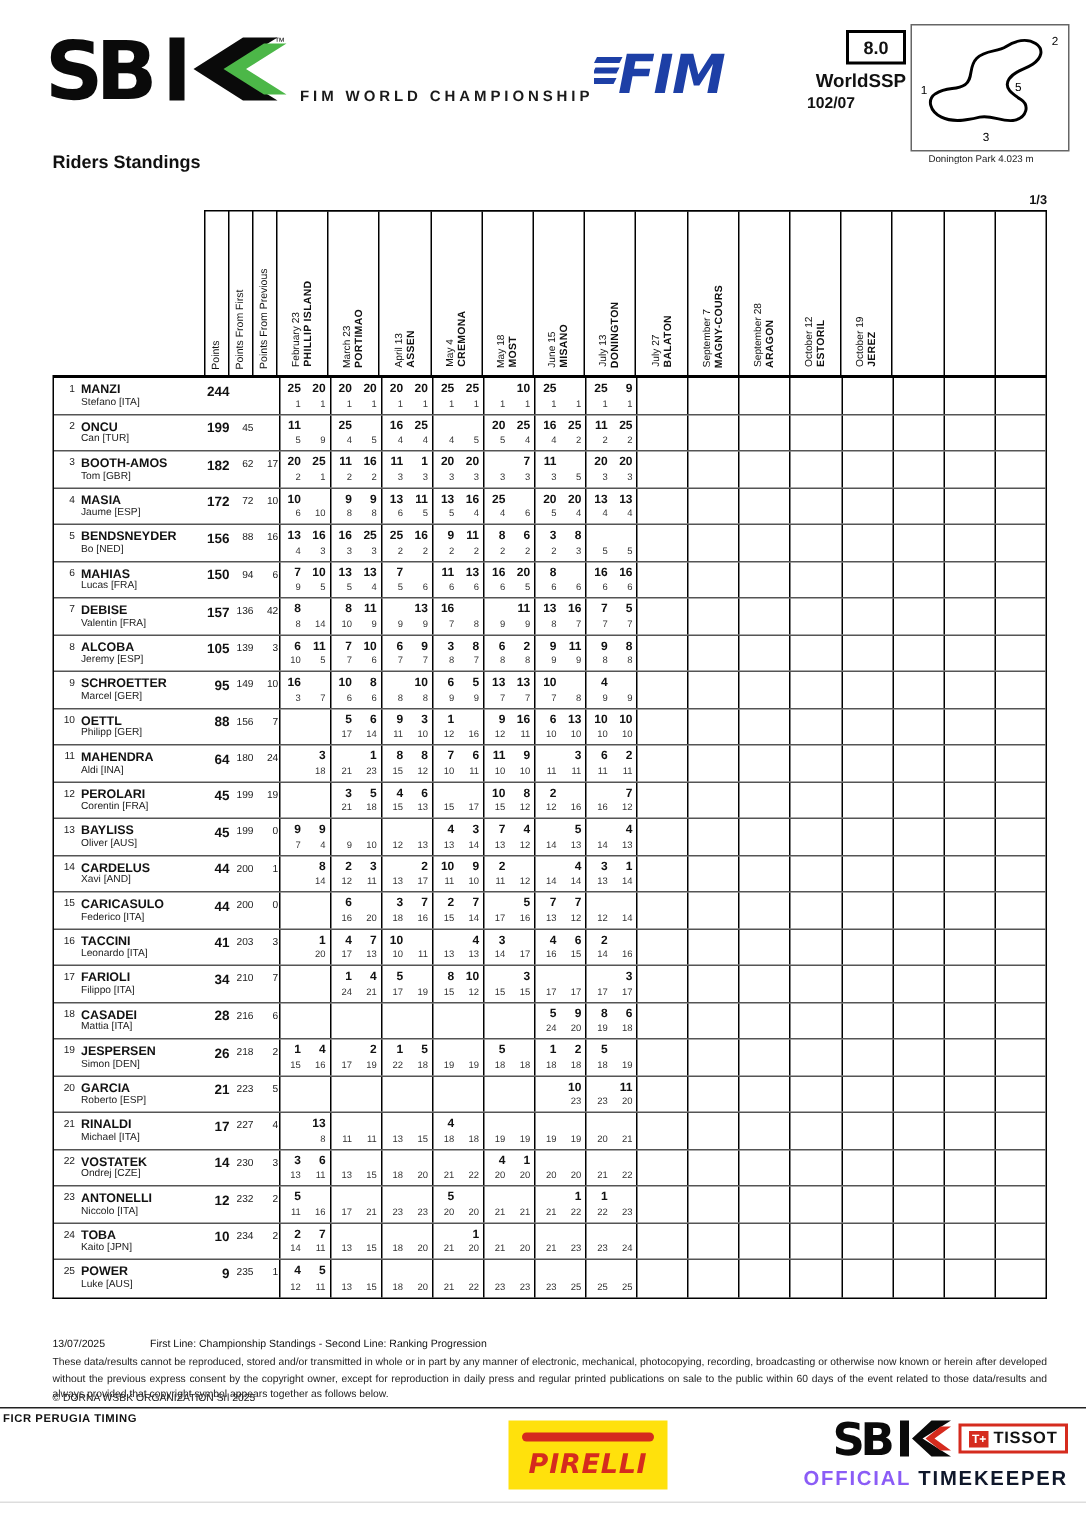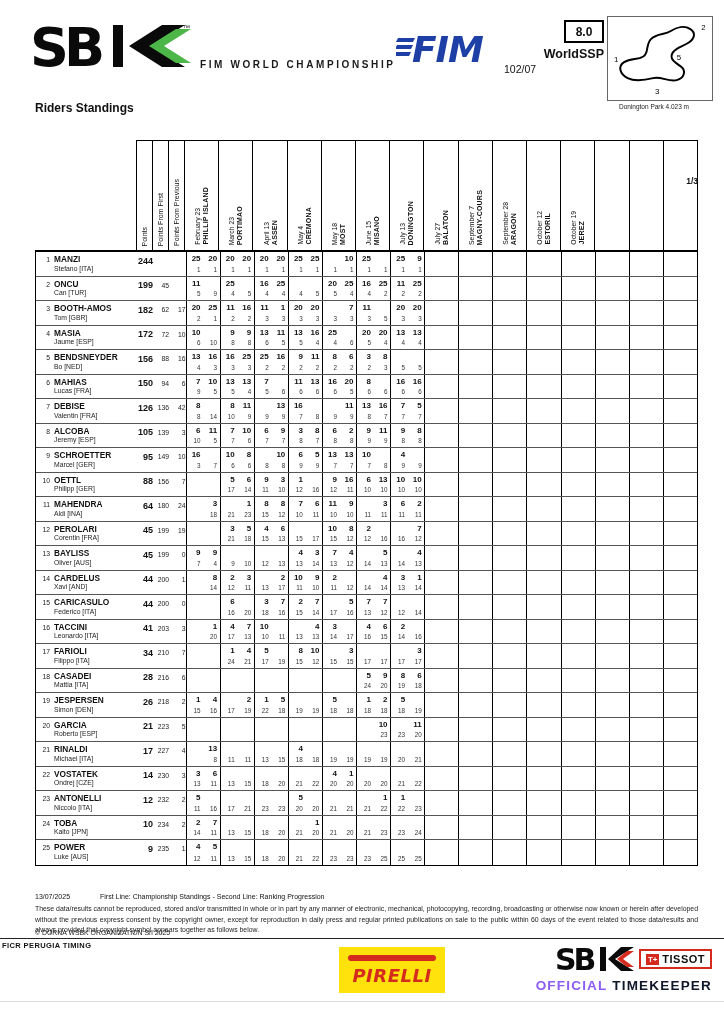--- a/index.html
+++ b/index.html
@@ -11,28 +11,28 @@
   .sbk-logo{ position:absolute; left:33px; top:20px; }
   .series{ position:absolute; left:188px; top:31px; font-size:23px; font-weight:bold;
            letter-spacing:1.5px; color:#4cb748; }
   .series-sub{ position:absolute; left:200px; top:59px; font-size:10px; font-weight:bold;
            letter-spacing:2.6px; color:#1a1a1a; }
   .fim-logo{ position:absolute; left:396px; top:24px; }
   .event-box{ position:absolute; left:564px; top:20px; width:40px; height:23px; border:2px solid #000;
            font-size:12px; font-weight:bold; text-align:center; line-height:20px; }
   .class-label{ position:absolute; left:504px; top:47px; width:100px; text-align:right;
            font-size:12.5px; font-weight:bold; }
-  .session-code{ position:absolute; left:504px; top:63px; width:100px; text-align:left;
-           font-size:10.5px; font-weight:normal; }
+  .session-code{ position:absolute; left:504px; top:63px; width:100px; text-align:center;
+           font-size:10.5px; font-weight:bold; }
   .track-box{ position:absolute; left:607px; top:16px; width:106px; height:85px; border:1px solid #666; background:#fff; }
   .track-caption{ position:absolute; left:595px; top:103px; width:118px; text-align:center;
            font-size:6.5px; color:#222; }
   .round-title{ position:absolute; left:35px; top:84px; font-size:13.5px; font-weight:bold; }
   .doc-title{ position:absolute; left:35px; top:101px; font-size:12px; font-weight:bold; }
-  .page-indicator{ position:absolute; right:26px; top:128px; font-size:8.5px; font-weight:bold;margin-top:48px; }
+  .page-indicator{ position:absolute; right:26px; top:128px; font-size:8.5px; font-weight:bold; }
 
   
   .table{ position:absolute; left:35px; top:140px; width:663px; }
   .thead{ position:relative; height:112px; border-bottom:2px solid #000; }
   .thead-topline{ position:absolute; left:101px; right:0; top:0; border-top:1.5px solid #000; }
   .stat-line{ position:absolute; top:0; bottom:0; width:0; border-left:1px solid #000; }
   .sl1{ left:101px; } .sl2{ left:117px; } .sl3{ left:133px; }
   .stat-label{ position:absolute; top:0; bottom:4px; width:16px; display:flex;
                align-items:flex-end; justify-content:center; }
   .stat-label span{ writing-mode:vertical-rl; transform:rotate(180deg); font-size:7px; white-space:nowrap; color:#111; }
@@ -1158,21 +1158,21 @@
               <span class="r"></span>
             </div>
           </div>
         </div>
         <div class="row">
           <div class="c-pos">7</div>
           <div class="c-name">
             <div class="sn">DEBISE</div>
             <div class="gv">Valentin  [FRA]</div>
           </div>
-          <div class="c-pts">126</div>
+          <div class="c-pts">157</div>
           <div class="c-g1">136</div>
           <div class="c-g2">42</div>
           <div class="rc first">
             <div class="sub">
               <span class="p">8</span>
               <span class="r">8</span>
             </div>
             <div class="sub">
               <span class="p"></span>
               <span class="r">14</span>

